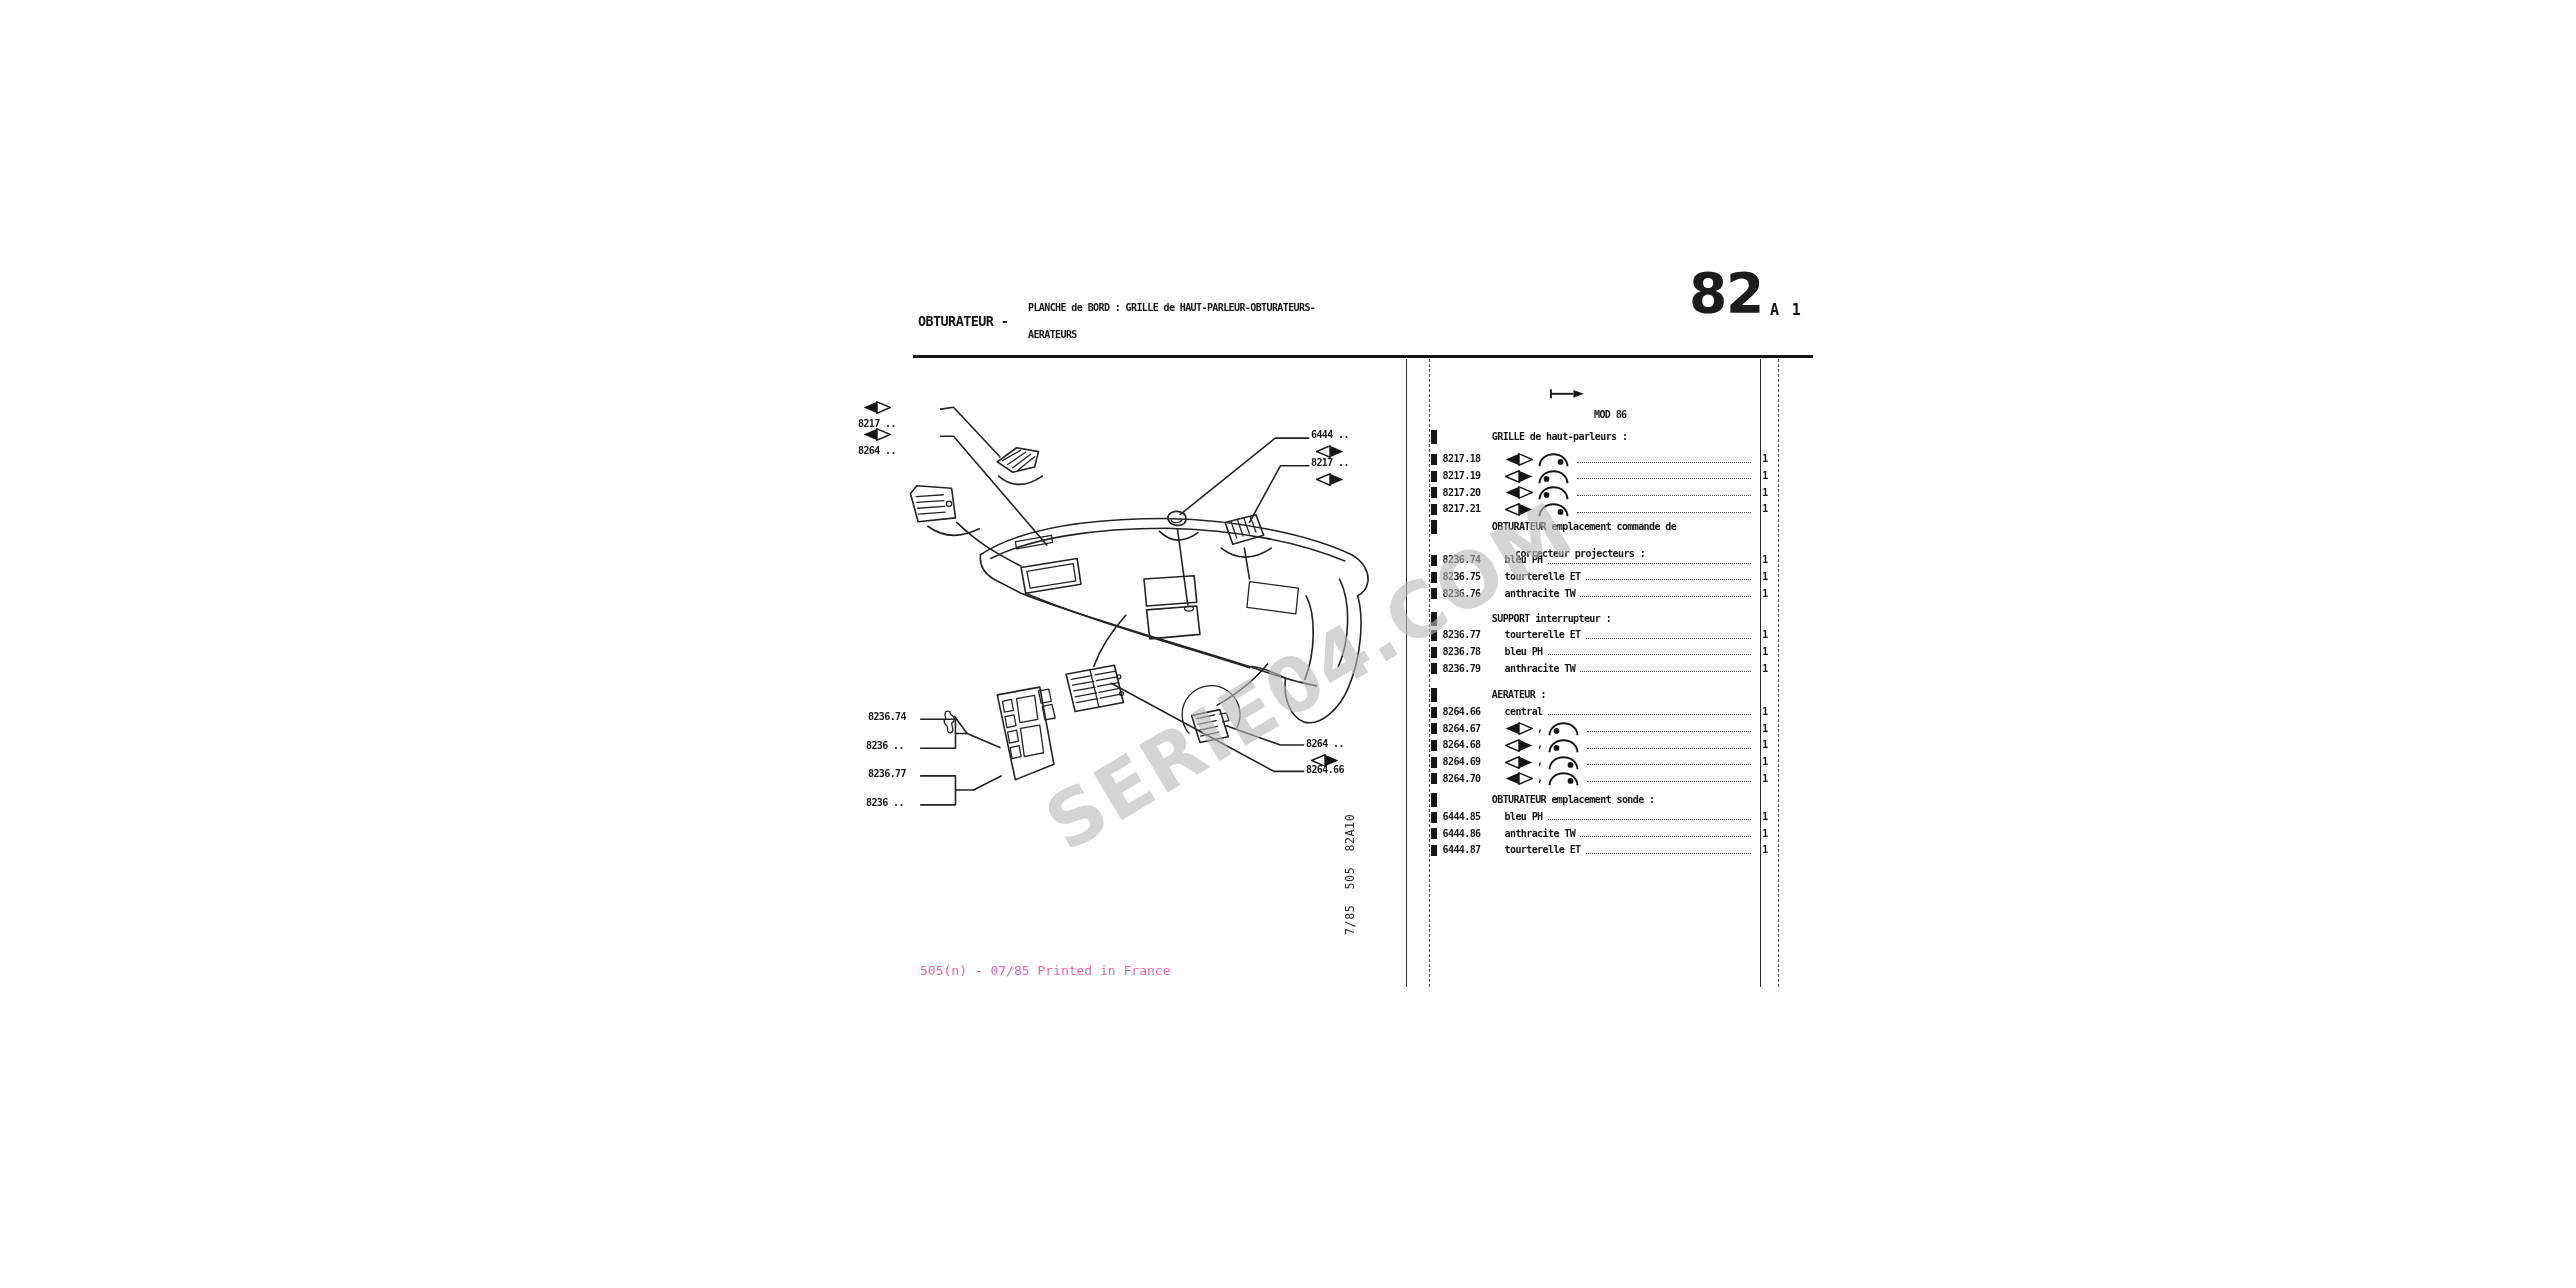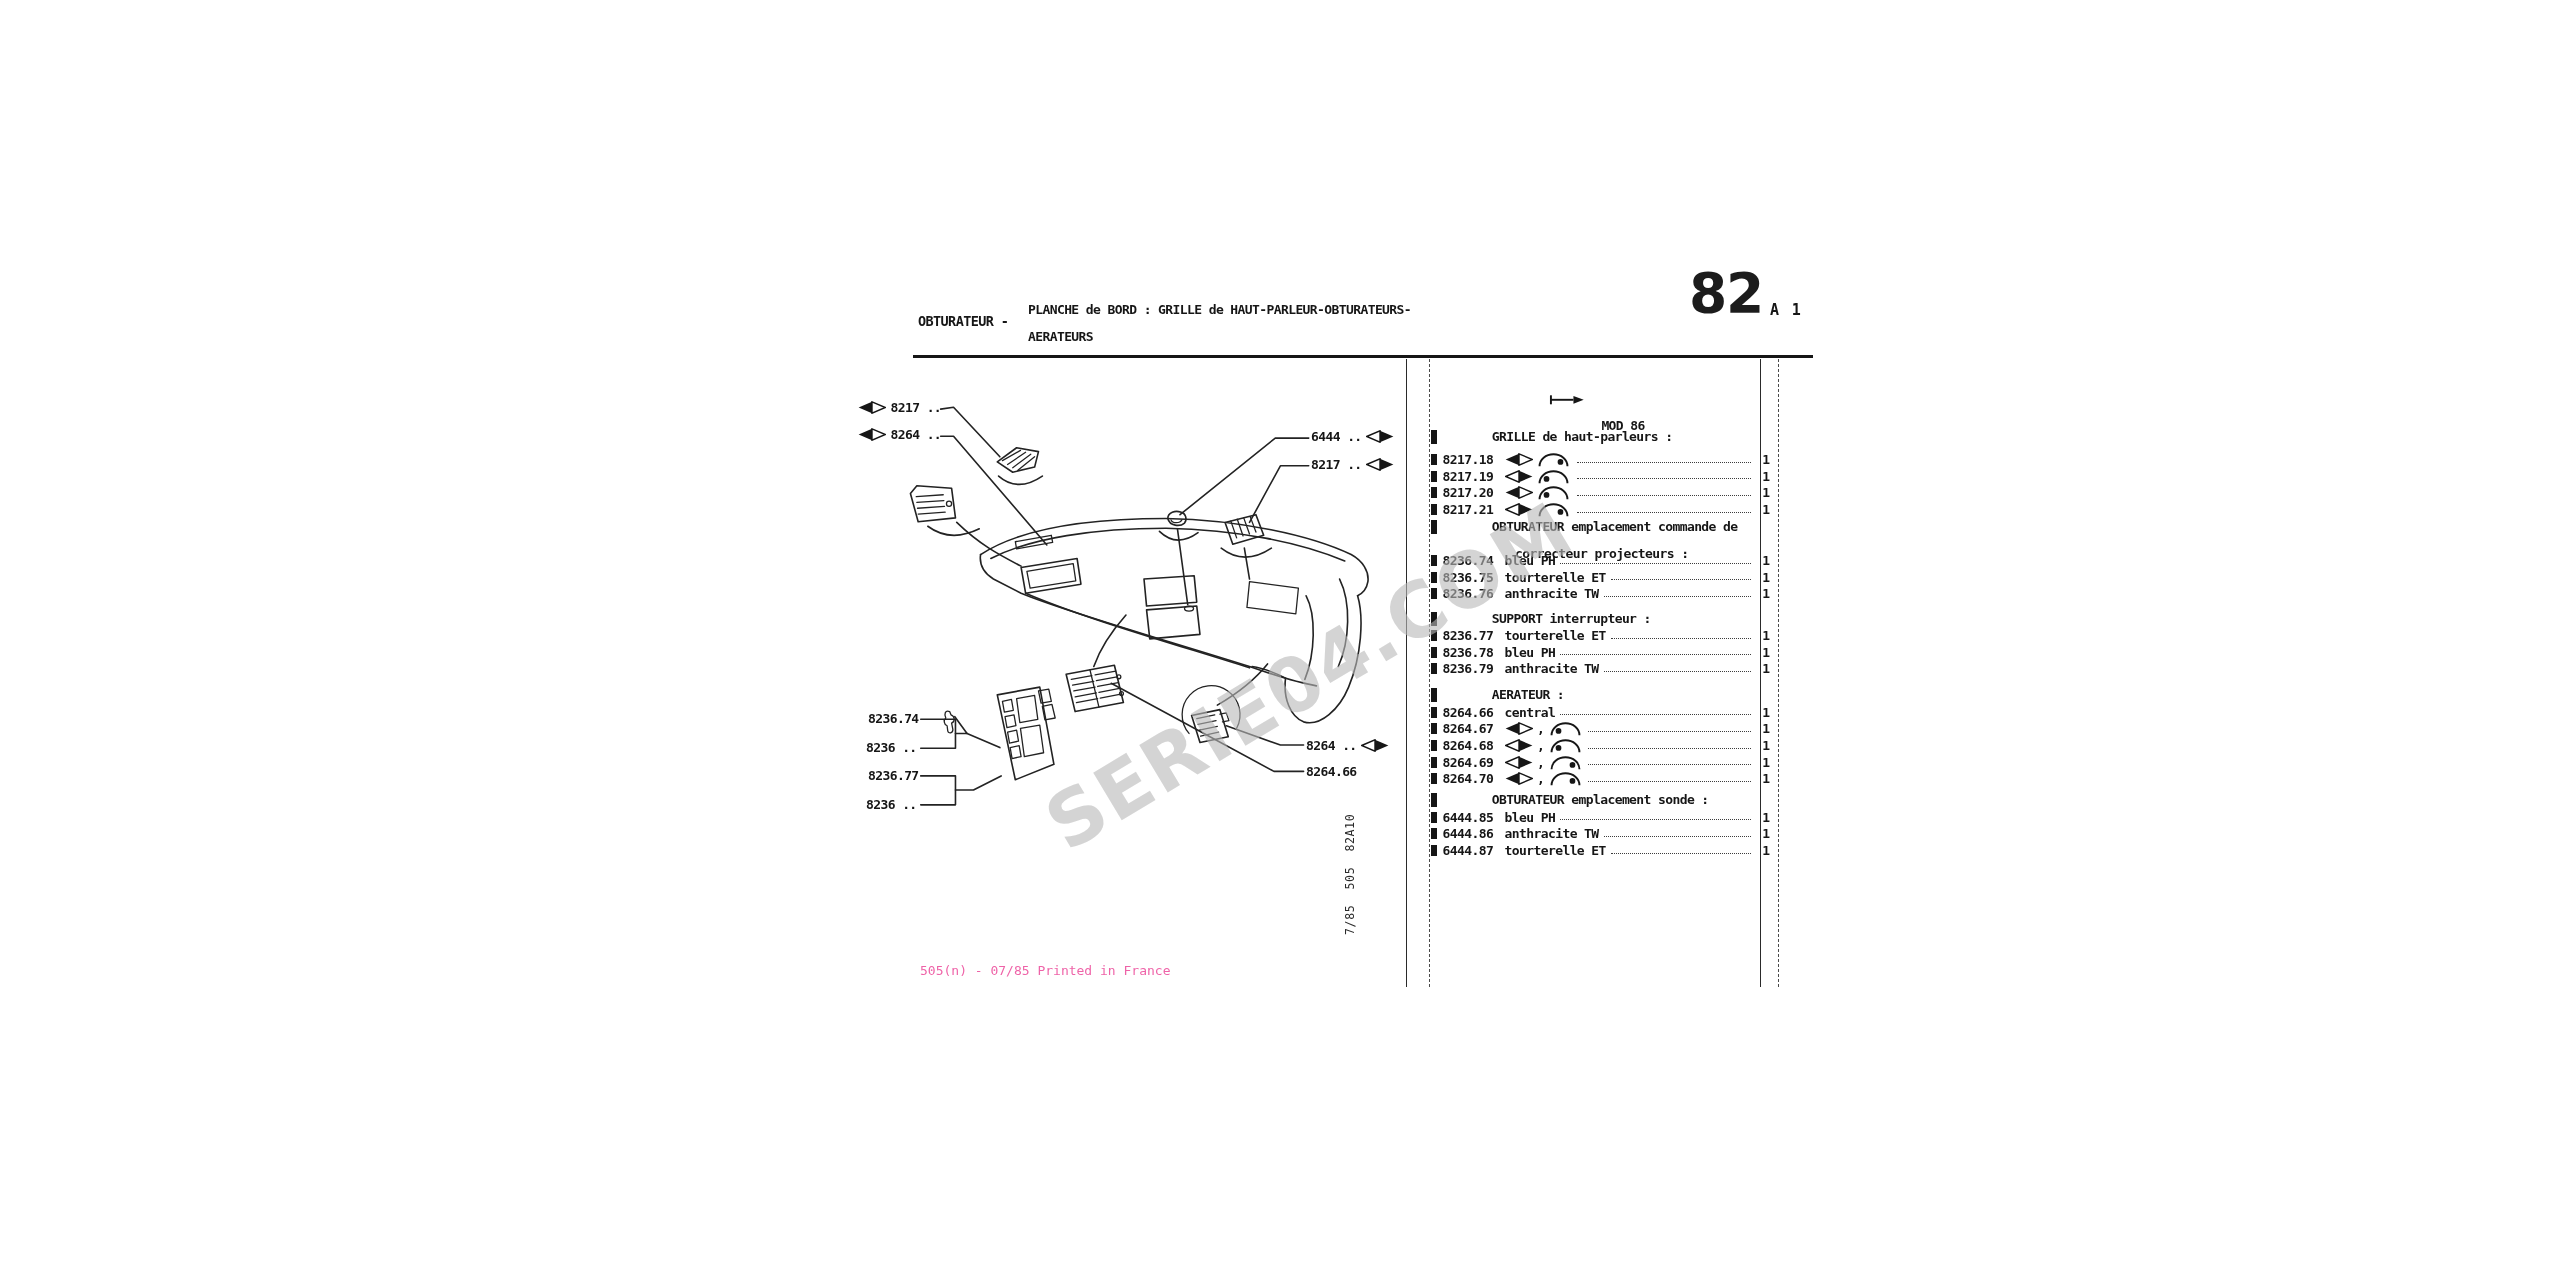--- a/index.html
+++ b/index.html
@@ -1,18 +1,18 @@
 <!DOCTYPE html>
 <html style="font-size:10.3px"><head>
 <meta charset="utf-8">
 <style>
   html,body{margin:0;padding:0;background:#ffffff;}
   .canvas{position:relative;width:2576px;height:1288px;background:#ffffff;overflow:hidden;
           font-family:"DejaVu Sans Mono",monospace;color:#161616;}
-  .t{font-weight:bold;font-size:13px;line-height:1;letter-spacing:-0.6px;color:#161616;white-space:pre;}
+  .t{font-weight:bold;font-size:10px;line-height:1;letter-spacing:-0.6px;color:#161616;white-space:pre;}
   .abs{position:absolute;}
 
   
   .section-label{left:918px;top:315px;font-size:13.5px;}
   .title1{left:1028px;top:303px;}
   .title2{left:1028px;top:330px;}
   .pagenum{left:1689px;top:266px;font-family:"DejaVu Sans",sans-serif;font-weight:bold;
            font-size:55px;line-height:1;letter-spacing:-1.3px;color:#1c1c1c;}
   .pagecode{left:1770px;top:303px;font-size:15px;letter-spacing:1.9px;}
   .hrule{left:913px;top:355px;width:900px;height:3.2px;background:#161616;}
@@ -33,21 +33,21 @@
   .row{display:flex;align-items:center;height:16.7px;}
   .mk{width:5.8px;height:11px;background:#151515;flex:none;}
   .mk.tall{height:13.5px;}
   .ref{width:62px;margin-left:5.8px;flex:none;}
   .icons{display:flex;align-items:center;gap:4.5px;flex:none;margin-right:1.3px;}
   .desc{flex:none;}
   .leader{flex:1;border-bottom:1.9px dotted #3d3d3d;align-self:flex-end;margin:0 6.4px 5.2px 5.2px;height:0;}
   .qty{flex:none;width:16.7px;padding-left:4.5px;}
 
   
-  .callout{display:flex;align-items:center;gap:4.5px;}
+  .callout{display:flex;align-items:center;gap:4.5px;flex-direction:column;}
   .c1{left:858px;top:401px;}  .c2{left:858px;top:428px;}
   .c3{left:1311px;top:430px;}  .c4{left:1311px;top:458px;}
   .c5{left:868px;top:712px;} .c6{left:866px;top:741px;}
   .c7{left:868px;top:769px;} .c8{left:866px;top:798px;}
   .c9{left:1306px;top:739px;} .c10{left:1306px;top:765px;}
 
   
   .watermark{left:1019px;top:573px;width:580px;height:206px;display:flex;align-items:center;justify-content:center;
              transform:rotate(-31deg);font-family:"DejaVu Sans",sans-serif;font-weight:bold;font-size:76px;
              letter-spacing:1.9px;color:#b9b9b9;opacity:.6;z-index:40;pointer-events:none;}

